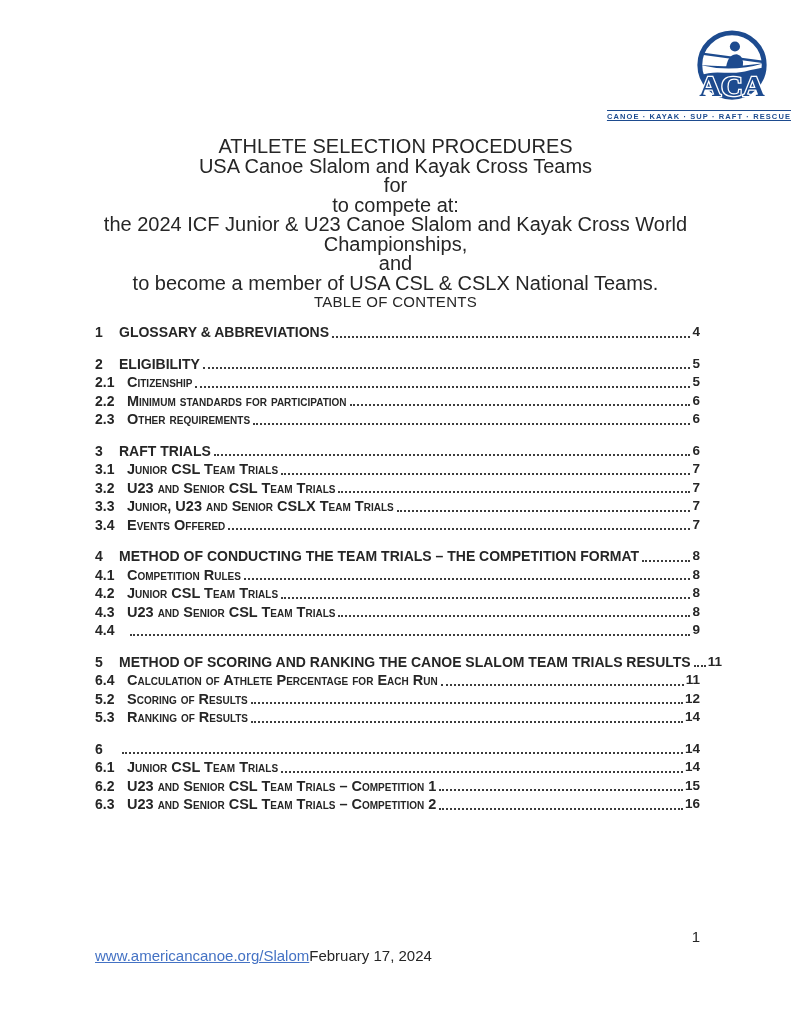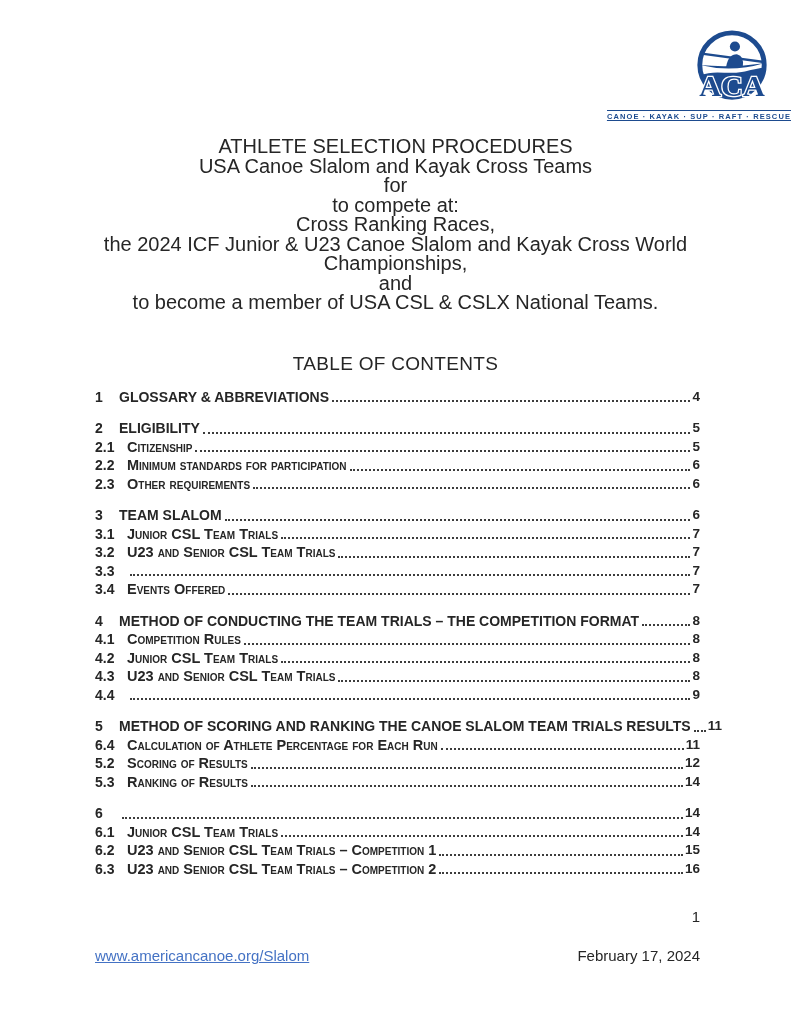--- a/index.html
+++ b/index.html
@@ -15,35 +15,35 @@
   .logo-tagline {
     margin-top:2px; color:var(--brand); font-weight:700; font-size:7.5px;
     letter-spacing:1.1px; text-transform:uppercase; border-top:1px solid var(--brand);
     padding-top:1px;
     text-decoration:underline;
   }
   
   .title-block { margin-top:16px; text-align:center; }
   .title-line { font-size:20px; line-height:19.5px; color:var(--ink); }
   
-  .toc-heading { margin-top:40px; text-align:center; font-size:19px; letter-spacing:0.3px; }
+  .toc-heading { text-align:center; font-size:15px; letter-spacing:0.3px; }
   .toc { margin:8px 91px 0 95px; }
   .toc-row { display:flex; align-items:flex-end; font-size:14px; line-height:18.5px; }
   .toc-row.l1 { font-weight:700; margin-top:13px; }
   .toc-row.l2 { font-weight:700; font-variant:small-caps; font-size:14.5px; }
   .toc-row .num { flex:0 0 auto; }
   .toc-row.l1 .num { width:24px; }
   .toc-row.l2 .num { width:32px; font-variant:normal; font-size:14px; }
   .toc-row .t { flex:0 1 auto; white-space:nowrap; }
   .toc-row .leader { flex:1 1 auto; border-bottom:2px dotted #3c3c3c; margin:0 2px 4px 3px; min-width:12px; }
   .toc-row .pg { flex:0 0 auto; font-variant:normal; font-size:13.5px; }
   
   .footer { position:absolute; left:95px; right:91px; bottom:58px; font-size:15px; }
   .footer .pageno { text-align:right; line-height:18px; }
-  .footer .footer-row { display:flex; justify-content:space-between; align-items:baseline; line-height:20px;margin-top:20px; }
+  .footer .footer-row { display:flex; align-items:baseline; line-height:20px; }
   .footer a.site { color:var(--link); text-decoration:underline; cursor:pointer; }
 </style>
 </head>
 <body>
 
 <div class="page">
 
   <div class="logo-wrap">
     <svg width="118" height="80" viewBox="0 0 120 82" aria-hidden="true">
       <defs>
@@ -67,21 +67,20 @@
       <text x="60" y="70" text-anchor="middle" font-family="Liberation Serif, serif" font-size="31" font-weight="bold" fill="#1d4b8f" stroke="#ffffff" stroke-width="2.6" paint-order="stroke">ACA</text>
     </svg>
     <div class="logo-tagline">CANOE · KAYAK · SUP · RAFT · RESCUE</div>
   </div>
 
   <div class="title-block" id="title-block">
       <div class="title-line">ATHLETE SELECTION PROCEDURES</div>
       <div class="title-line">USA Canoe Slalom and Kayak Cross Teams</div>
       <div class="title-line">for</div>
       <div class="title-line">to compete at:</div>
-      <div class="title-line">Cross Ranking Races,</div>
       <div class="title-line">the 2024 ICF Junior &amp; U23 Canoe Slalom and Kayak Cross World</div>
       <div class="title-line">Championships,</div>
       <div class="title-line">and</div>
       <div class="title-line">to become a member of USA CSL &amp; CSLX National Teams.</div>
     </div>
 
   <div class="toc-heading">TABLE OF CONTENTS</div>
   <nav class="toc" id="toc-list">
       <div class="toc-row l1">
         <span class="num">1</span>
@@ -108,38 +107,39 @@
         <span class="pg">6</span>
       </div>
       <div class="toc-row l2">
         <span class="num">2.3</span>
         <span class="t">Other requirements</span>
         <span class="leader"></span>
         <span class="pg">6</span>
       </div>
       <div class="toc-row l1">
         <span class="num">3</span>
-        <span class="t">TEAM SLALOM</span>
+        <span class="t">RAFT TRIALS</span>
         <span class="leader"></span>
         <span class="pg">6</span>
       </div>
       <div class="toc-row l2">
         <span class="num">3.1</span>
         <span class="t">Junior CSL Team Trials</span>
         <span class="leader"></span>
         <span class="pg">7</span>
       </div>
       <div class="toc-row l2">
         <span class="num">3.2</span>
         <span class="t">U23 and Senior CSL Team Trials</span>
         <span class="leader"></span>
         <span class="pg">7</span>
       </div>
       <div class="toc-row l2">
         <span class="num">3.3</span>
+        <span class="t">Junior, U23 and Senior CSLX Team Trials</span>
         <span class="leader"></span>
         <span class="pg">7</span>
       </div>
       <div class="toc-row l2">
         <span class="num">3.4</span>
         <span class="t">Events Offered</span>
         <span class="leader"></span>
         <span class="pg">7</span>
       </div>
       <div class="toc-row l1">

